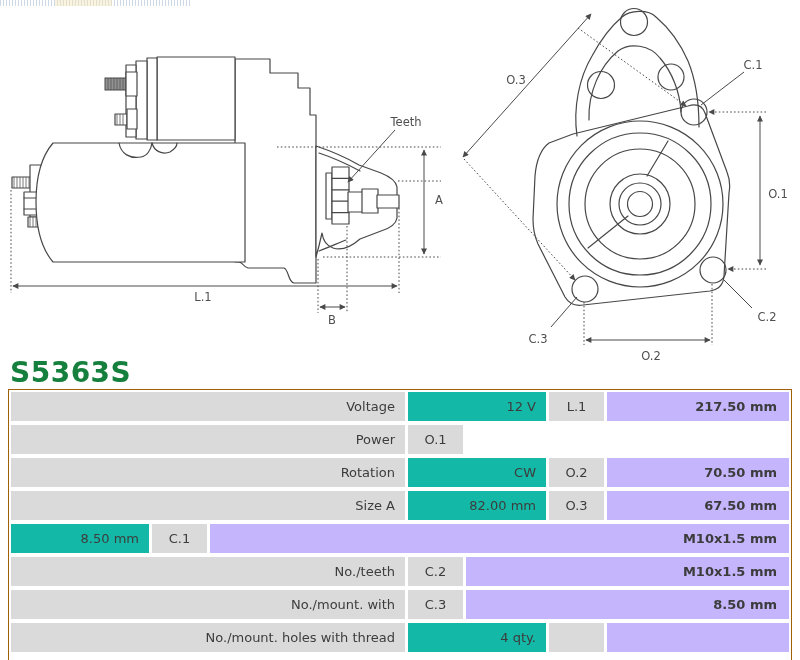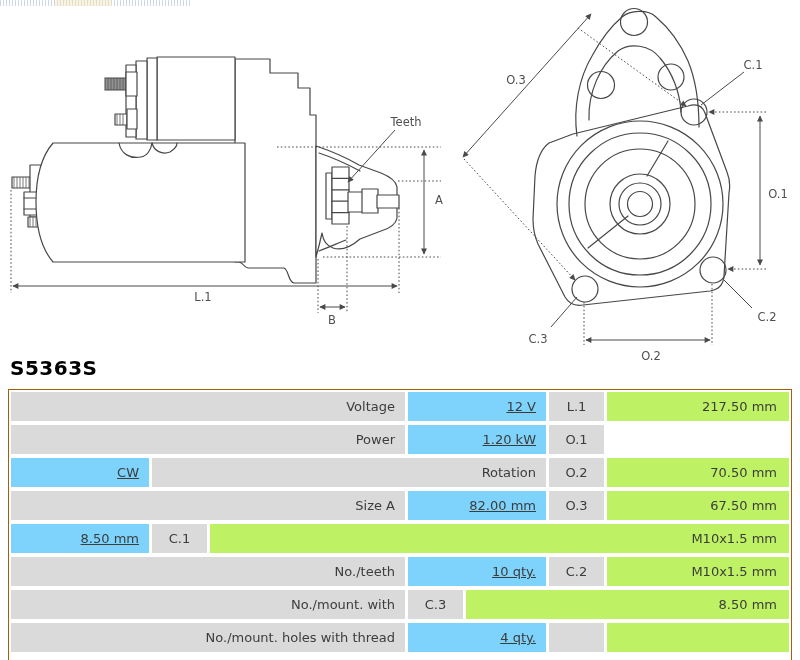--- a/index.html
+++ b/index.html
@@ -14,34 +14,34 @@
   
   .outline{fill:#fff;stroke:#474747;stroke-width:1.2;stroke-linejoin:round;}
   .oline{fill:none;stroke:#474747;stroke-width:1.2;stroke-linejoin:round;stroke-linecap:round;}
   .grayfill{fill:#929292;stroke:#474747;stroke-width:1;}
   .hatch{stroke:#565656;stroke-width:.8;}
   .dim{stroke:#4a4a4a;stroke-width:1;fill:none;}
   .dot{stroke:#4a4a4a;stroke-width:1;fill:none;stroke-dasharray:1.6 2.2;}
   .dimtext{font:11.5px "DejaVu Sans","Liberation Sans",sans-serif;fill:#4f4f4f;}
   .arrhead{fill:#4a4a4a;}
 
-  .part-title{position:absolute;left:10px;top:356px;font-size:20px;font-weight:bold;
-              color:#000000;letter-spacing:.5px;}
+  .part-title{position:absolute;left:10px;top:356px;font-size:28px;font-weight:bold;
+              color:#15803d;letter-spacing:.5px;}
 
   
   .spec-table{position:absolute;left:8px;top:389px;width:784px;box-sizing:border-box;
               border:1px solid #a16207;background:#fff;padding:2px;}
   .t-row{display:flex;gap:3px;height:29px;margin-bottom:4px;}
   .t-row:last-child{margin-bottom:8px;}
   .c{display:flex;align-items:center;font-size:13px;color:#3c3c3c;box-sizing:border-box;
      white-space:nowrap;overflow:hidden;}
   .c1{flex:0 0 394px;background:#dadada;justify-content:flex-end;padding-right:10px;}
-  .c2{flex:0 0 138px;background:#7dd3fc;justify-content:flex-end;padding-right:10px;text-decoration:underline;}
+  .c2{flex:0 0 138px;background:#14b8a6;justify-content:flex-end;padding-right:10px;}
   .c3{flex:0 0 55px;background:#dadada;justify-content:center;}
-  .c4{flex:1;background:#bef264;justify-content:flex-end;padding-right:12px;}
+  .c4{flex:1;background:#c4b5fd;justify-content:flex-end;padding-right:12px;font-weight:bold;}
 </style>
 </head>
 <body>
 
 <div id="stage">
 
   <div class="watermark"></div>
 
   <svg id="drawing" width="800" height="390" viewBox="0 0 800 390">
     <defs>
@@ -204,43 +204,41 @@
 
   <div class="spec-table">
     <div class="t-row">
       <div class="c c1">Voltage</div>
       <div class="c c2">12 V</div>
       <div class="c c3">L.1</div>
       <div class="c c4">217.50 mm</div>
     </div>
     <div class="t-row">
       <div class="c c1">Power</div>
-      <div class="c c2">1.20 kW</div>
       <div class="c c3">O.1</div>
     </div>
     <div class="t-row">
+      <div class="c c1">Rotation</div>
       <div class="c c2">CW</div>
-      <div class="c c1">Rotation</div>
       <div class="c c3">O.2</div>
       <div class="c c4">70.50 mm</div>
     </div>
     <div class="t-row">
       <div class="c c1">Size A</div>
       <div class="c c2">82.00 mm</div>
       <div class="c c3">O.3</div>
       <div class="c c4">67.50 mm</div>
     </div>
     <div class="t-row">
       <div class="c c2">8.50 mm</div>
       <div class="c c3">C.1</div>
       <div class="c c4">M10x1.5 mm</div>
     </div>
     <div class="t-row">
       <div class="c c1">No./teeth</div>
-      <div class="c c2">10 qty.</div>
       <div class="c c3">C.2</div>
       <div class="c c4">M10x1.5 mm</div>
     </div>
     <div class="t-row">
       <div class="c c1">No./mount. with</div>
       <div class="c c3">C.3</div>
       <div class="c c4">8.50 mm</div>
     </div>
     <div class="t-row">
       <div class="c c1">No./mount. holes with thread</div>

